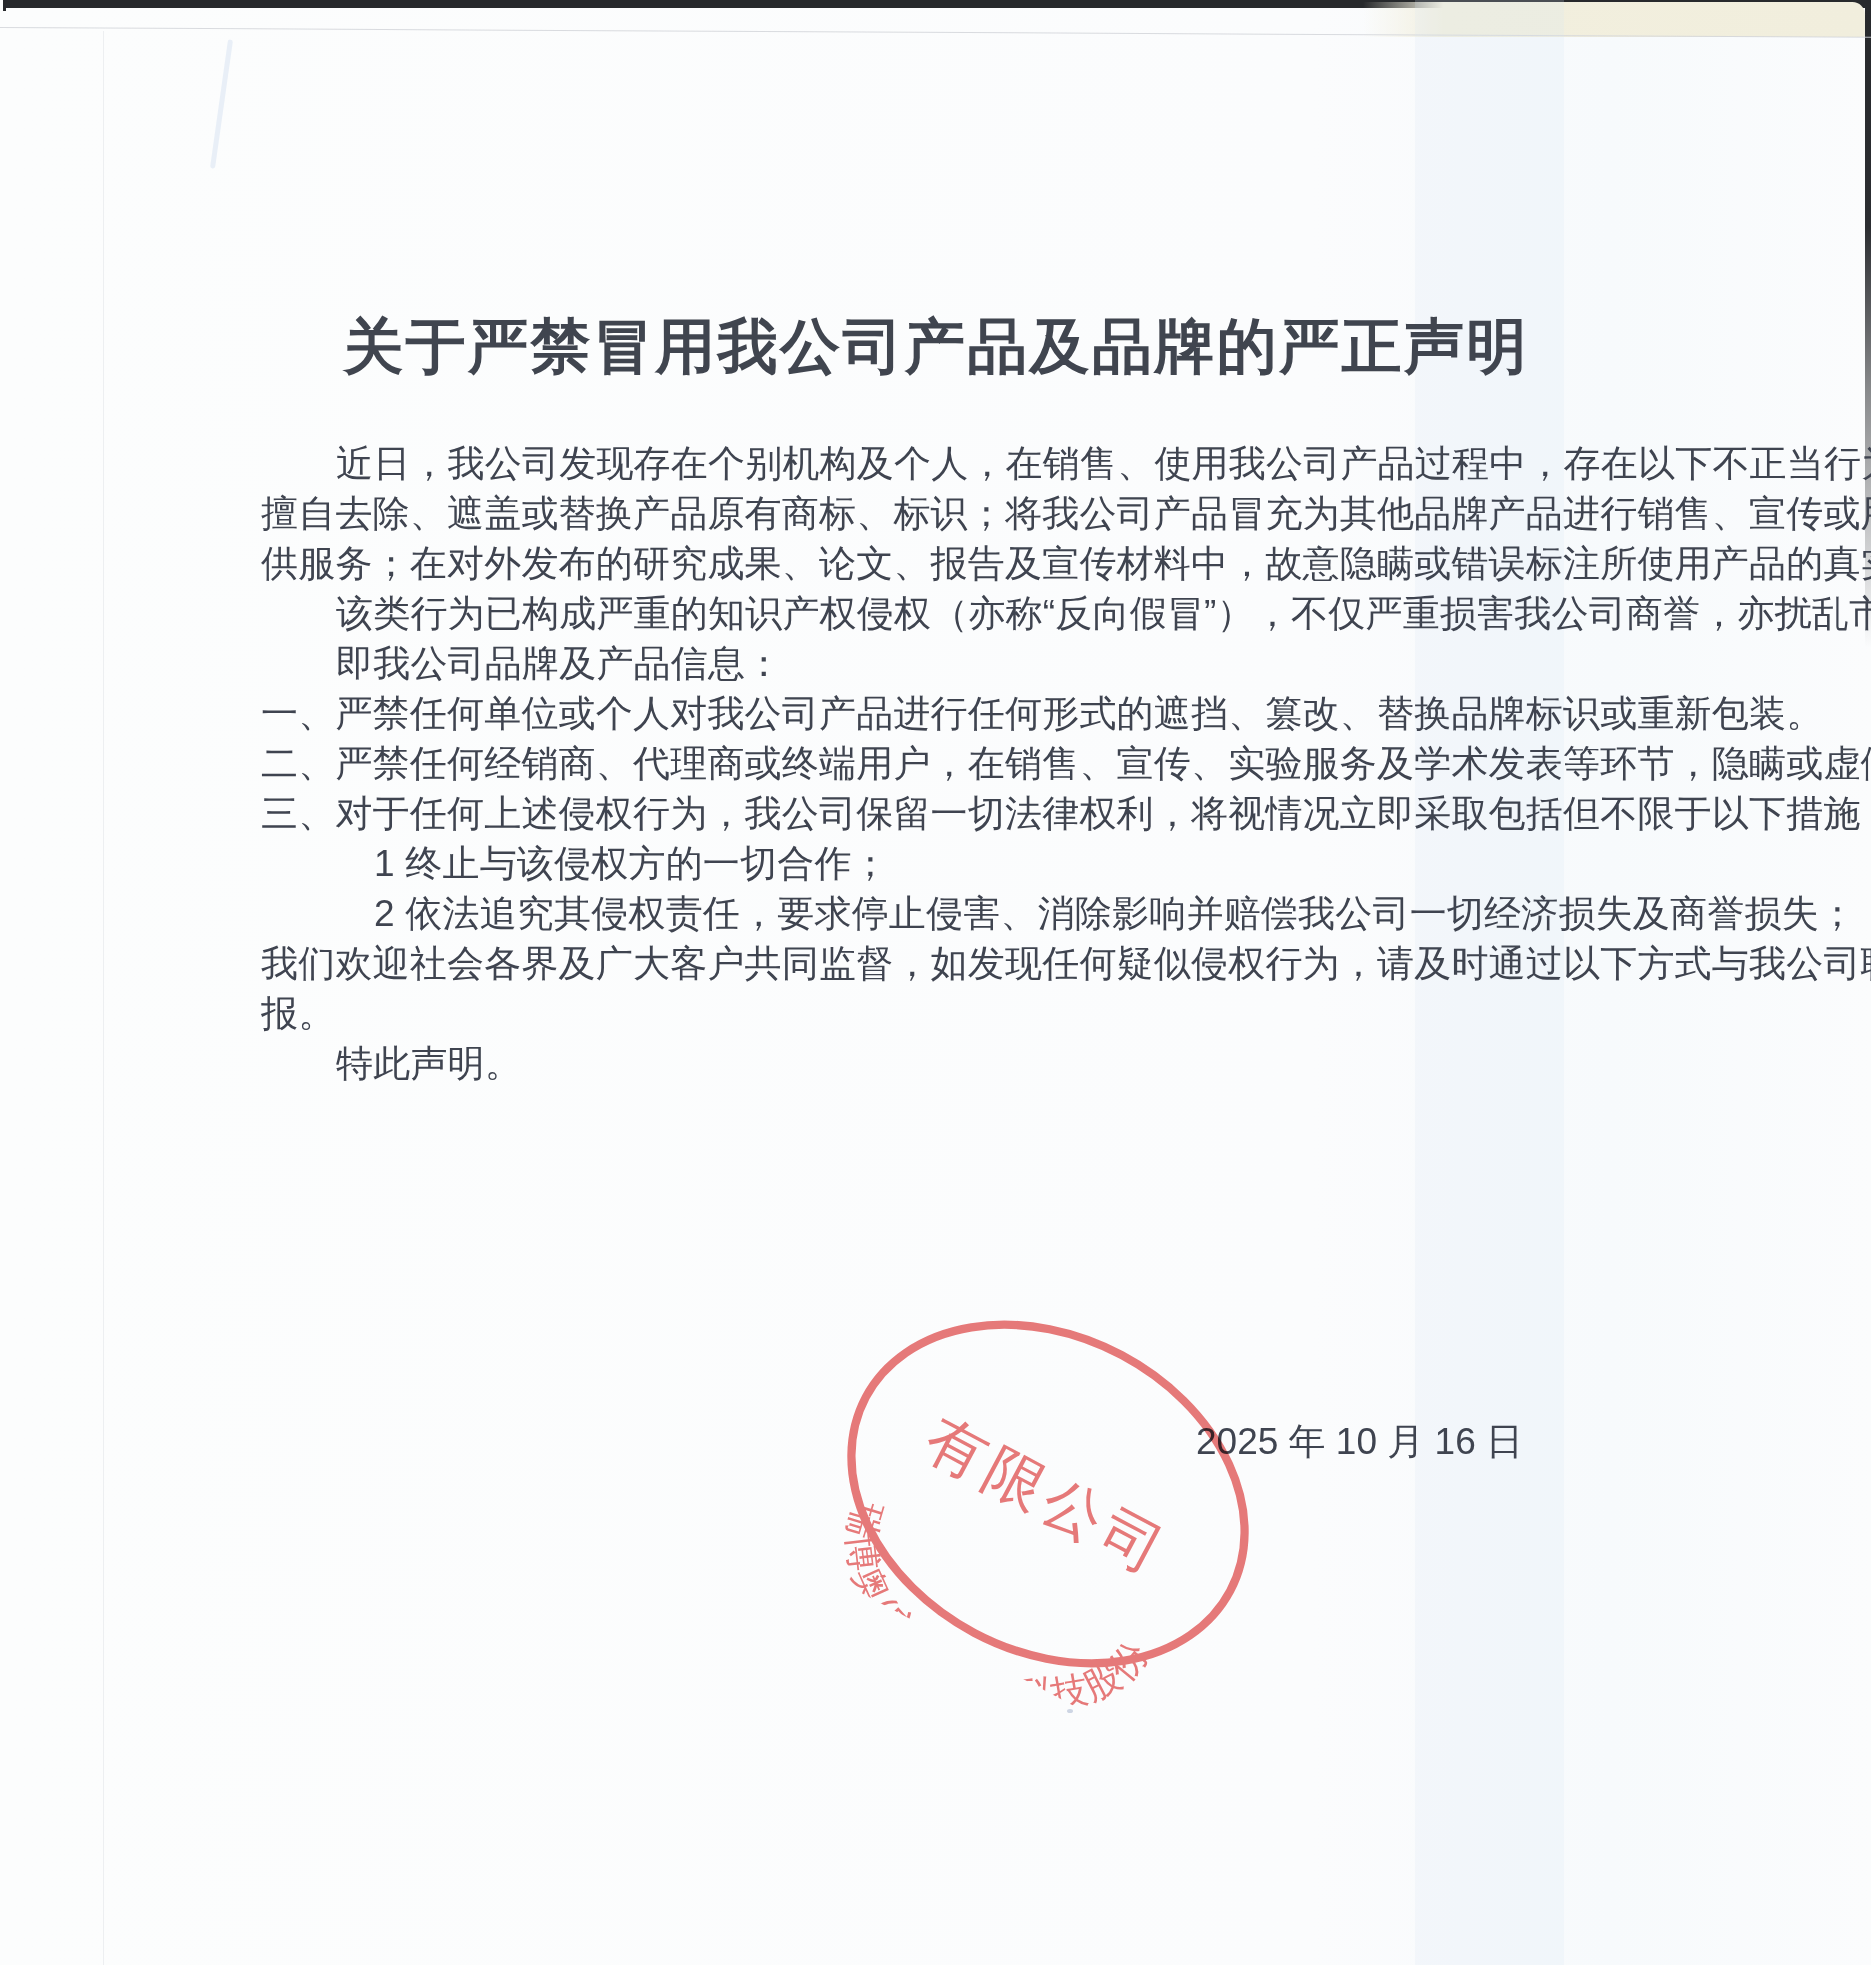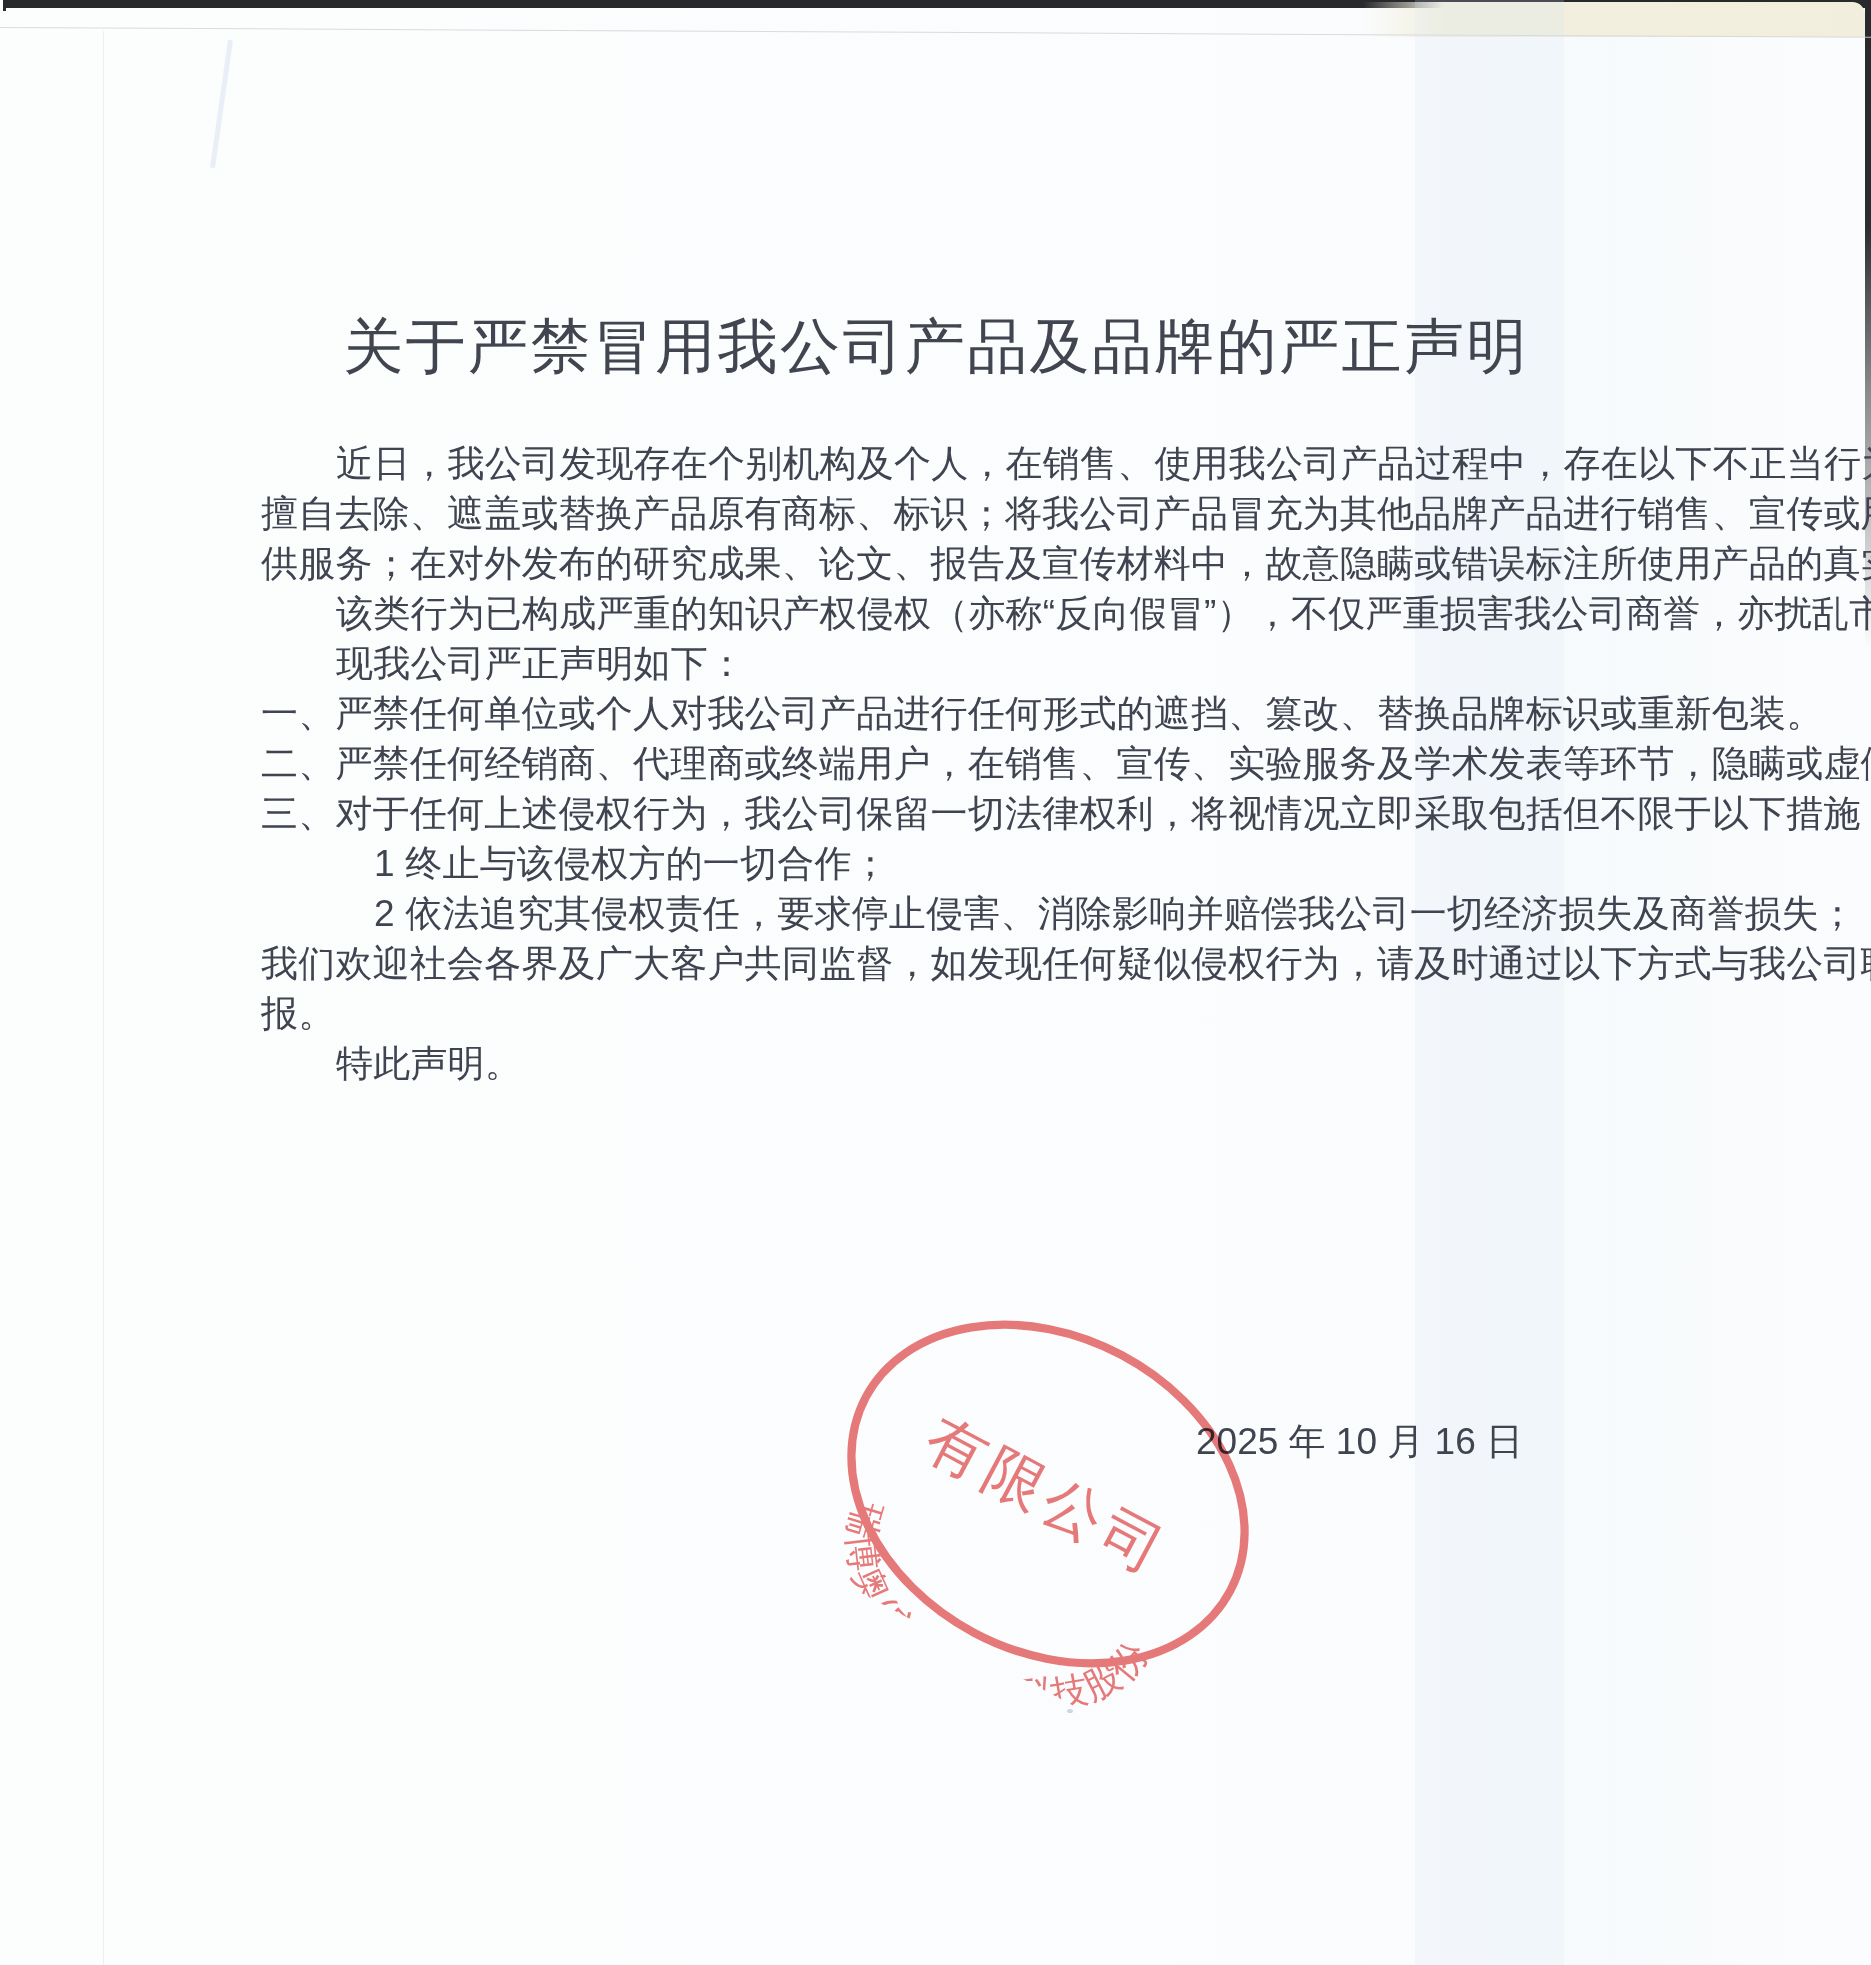--- a/index.html
+++ b/index.html
@@ -20,21 +20,21 @@
     background:#d2d5d9; opacity:.85; transform:rotate(0.3deg); transform-origin:left center; }
   .fold-line { position:absolute; left:103px; top:31px; width:0.8px; height:2616px; background:#edeff1; }
   .blue-band { position:absolute; left:1415px; top:0; width:149px; height:2647px;
     background:rgba(214,228,244,0.20); }
   .blue-streak { position:absolute; left:219px; top:39px; width:4.7px; height:130px;
     background:rgba(190,210,235,0.30); transform:rotate(8deg); border-radius:2.4px; }
   .smudge-a { position:absolute; left:1067px; top:1709px; width:6.3px; height:4.3px;
     background:rgba(120,140,180,0.35); border-radius:50%; }
   
   .doc-title { position:absolute; left:0; top:307px; width:1872px; text-align:center;
-    font-size:60px; font-weight:normal; letter-spacing:2.4px; color:#40454f; }
+    font-size:60px; font-weight:bold; letter-spacing:2.4px; color:#40454f; }
   .body-text { position:absolute; left:261px; top:439px; width:1321px;
     font-size:37px; line-height:50px; color:#3f4450; letter-spacing:0.2px; }
   .line { white-space:nowrap; }
   .ind2 { padding-left:75px; }
   .ind3 { padding-left:113px; }
   .sig-company { position:absolute; left:964px; top:1367px; font-size:37px; color:#3f4450; white-space:nowrap; }
   .sig-date { position:absolute; left:1196px; top:1417px; font-size:37px; color:#3f4450; white-space:nowrap; }
   
   .stamp { position:absolute; left:822px; top:1319px; width:452px; height:350px;
     transform:rotate(28deg); opacity:0.82; mix-blend-mode:multiply; }
@@ -54,21 +54,21 @@
   <div class="blue-streak"></div>
   <div class="smudge-a"></div>
 
   <div class="doc-title">关于严禁冒用我公司产品及品牌的严正声明</div>
 
   <div class="body-text">
     <div class="line ind2">近日，我公司发现存在个别机构及个人，在销售、使用我公司产品过程中，存在以下不正当行为：</div>
     <div class="line">擅自去除、遮盖或替换产品原有商标、标识；将我公司产品冒充为其他品牌产品进行销售、宣传或用于提</div>
     <div class="line">供服务；在对外发布的研究成果、论文、报告及宣传材料中，故意隐瞒或错误标注所使用产品的真实来源</div>
     <div class="line ind2">该类行为已构成严重的知识产权侵权（亦称“反向假冒”），不仅严重损害我公司商誉，亦扰乱市场</div>
-    <div class="line ind2">现我公司严正声明如下：</div>
+    <div class="line ind2">即我公司品牌及产品信息：</div>
     <div class="line">一、严禁任何单位或个人对我公司产品进行任何形式的遮挡、篡改、替换品牌标识或重新包装。</div>
     <div class="line">二、严禁任何经销商、代理商或终端用户，在销售、宣传、实验服务及学术发表等环节，隐瞒或虚假标注</div>
     <div class="line">三、对于任何上述侵权行为，我公司保留一切法律权利，将视情况立即采取包括但不限于以下措施：</div>
     <div class="line ind3">1  终止与该侵权方的一切合作；</div>
     <div class="line ind3">2  依法追究其侵权责任，要求停止侵害、消除影响并赔偿我公司一切经济损失及商誉损失；</div>
     <div class="line">我们欢迎社会各界及广大客户共同监督，如发现任何疑似侵权行为，请及时通过以下方式与我公司联系举</div>
     <div class="line">报。</div>
     <div class="line ind2">特此声明。</div>
   </div>
 

